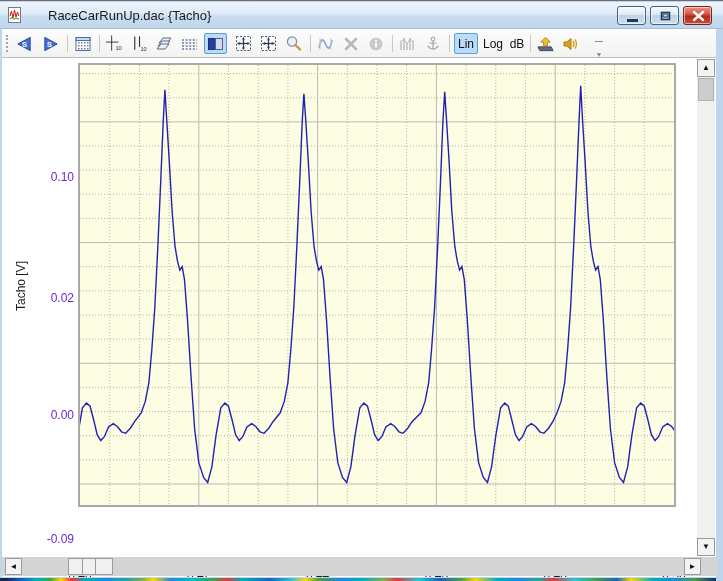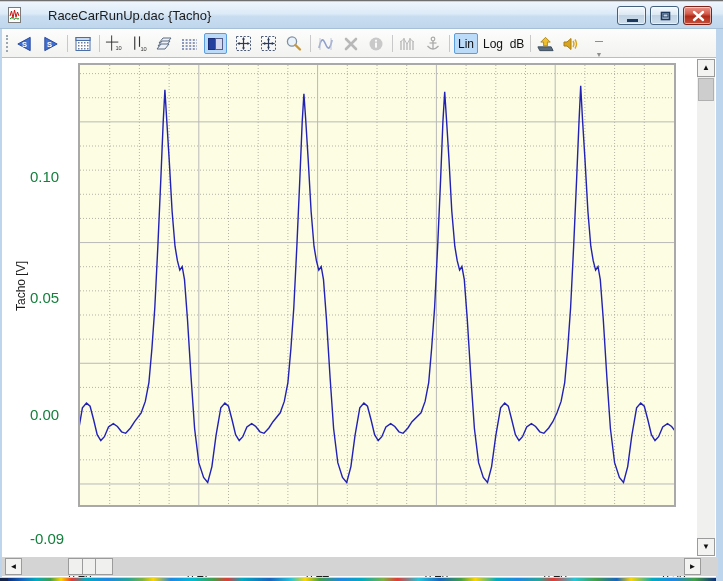--- a/index.html
+++ b/index.html
@@ -56,21 +56,21 @@
   #client {
     position:absolute; left:2px; top:57px; width:714px; height:519px; background:#ffffff;
   }
   #plot-frame {
     position:absolute; left:76px; top:5px; width:598px; height:444px;
     border:2px solid #a9a9a9; background:#fdfde3;
   }
   #plot-svg { display:block; }
   .ylab {
     position:absolute; left:28px; width:44px; height:14px; line-height:14px;
-    font-size:15px; color:#15803d;
+    text-align:right; font-size:12px; color:#6d28d9;
   }
   .xlab {
     position:absolute; width:44px; height:14px; line-height:14px;
     text-align:center; font-size:12px; color:#1c1c1c;
   }
   #y-axis-title {
     position:absolute; left:-90px; top:220px; width:220px; height:16px;
     text-align:center; font-size:12px; color:#1c1c1c;
     transform:rotate(-90deg);
   }
@@ -363,21 +363,21 @@
           <line x1="475.1999999999999" y1="0" x2="475.1999999999999" y2="440" stroke="#b9b9b9" stroke-width="1"></line>
           <line x1="0" y1="56.87386843693422" x2="594" y2="56.87386843693422" stroke="#b9b9b9" stroke-width="1"></line>
           <line x1="0" y1="177.57392878696442" x2="594" y2="177.57392878696442" stroke="#b9b9b9" stroke-width="1"></line>
           <line x1="0" y1="298.2739891369946" x2="594" y2="298.2739891369946" stroke="#b9b9b9" stroke-width="1"></line>
           <line x1="0" y1="418.97404948702473" x2="594" y2="418.97404948702473" stroke="#b9b9b9" stroke-width="1"></line>
           <polyline points="-14.9,412.5 -10.7,417.5 -6.5,401.6 -2.4,370.7 2.4,342.9 6.5,338.1 10.1,341.2 13.7,355.0 17.2,369.7 20.8,375.5 24.4,371.7 28.5,362.0 33.3,358.6 37.4,361.5 41.6,366.8 45.7,368.3 50.5,363.0 54.6,356.7 61.2,347.8 65.3,336.4 68.9,317.6 71.9,283.8 74.8,242.8 77.8,182.4 80.8,114.8 83.2,56.9 84.9,24.8 86.7,54.5 89.1,93.1 92.1,146.2 95.0,181.2 97.4,195.7 99.8,205.1 102.2,201.5 104.5,214.7 107.5,254.8 111.1,312.8 114.6,363.5 118.8,397.7 123.6,412.5 127.7,417.5 131.9,401.6 136.0,370.7 140.8,342.9 144.9,338.1 148.5,341.2 152.1,355.0 155.6,369.7 159.2,375.5 162.8,371.7 166.9,362.0 171.7,358.6 175.8,361.5 180.0,366.8 184.1,368.3 188.9,363.0 193.0,356.7 200.2,347.8 204.3,336.4 207.9,317.6 210.9,283.8 213.8,242.8 216.8,182.4 219.8,114.8 222.2,56.9 223.9,28.9 225.7,54.5 228.1,93.1 231.1,146.2 234.0,181.2 236.4,195.7 238.8,205.1 241.2,201.5 243.5,214.7 246.5,254.8 250.1,312.8 253.6,363.5 257.8,397.7 262.5,412.5 266.7,417.5 270.9,401.6 275.0,370.7 279.8,342.9 283.9,338.1 287.5,341.2 291.1,355.0 294.6,369.7 298.2,375.5 301.8,371.7 305.9,362.0 310.7,358.6 314.8,361.5 319.0,366.8 323.1,368.3 327.9,363.0 332.0,356.7 341.0,347.8 345.1,336.4 348.7,317.6 351.6,283.8 354.6,242.8 357.6,182.4 360.6,114.8 362.9,56.9 364.7,26.9 366.5,54.5 368.9,93.1 371.8,146.2 374.8,181.2 377.2,195.7 379.6,205.1 381.9,201.5 384.3,214.7 387.3,254.8 390.9,312.8 394.4,363.5 398.6,397.7 403.3,412.5 407.5,417.5 411.6,401.6 415.8,370.7 420.6,342.9 424.7,338.1 428.3,341.2 431.8,355.0 435.4,369.7 439.0,375.5 442.5,371.7 446.7,362.0 451.4,358.6 455.6,361.5 459.8,366.8 463.9,368.3 468.7,363.0 472.8,356.7 477.0,347.8 481.1,336.4 484.7,317.6 487.7,283.8 490.6,242.8 493.6,182.4 496.6,114.8 499.0,56.9 500.7,20.7 502.5,54.5 504.9,93.1 507.9,146.2 510.8,181.2 513.2,195.7 515.6,205.1 518.0,201.5 520.3,214.7 523.3,254.8 526.9,312.8 530.4,363.5 534.6,397.7 539.4,412.5 543.5,417.5 547.7,401.6 551.8,370.7 556.6,342.9 560.7,338.1 564.3,341.2 567.9,355.0 571.4,369.7 575.0,375.5 578.6,371.7 582.7,362.0 587.5,358.6 591.6,361.5 595.8,366.8 599.9,368.3 604.7,363.0 608.9,356.7" fill="none" stroke="#2121b4" stroke-width="1.4"></polyline>
         </svg>
     </div>
     <div id="tick-layer">
         <div class="ylab" style="top: 111.874px;">0.10</div>
-        <div class="ylab" style="top: 232.574px;">0.05</div>
+        <div class="ylab" style="top: 232.574px;">0.02</div>
         <div class="ylab" style="top: 350px;">0.00</div>
         <div class="ylab" style="top: 473.974px;">-0.09</div>
         <div class="xlab" style="left: 56px; top: 510px;">0.40</div>
         <div class="xlab" style="left: 174.8px; top: 510px;">0.42</div>
         <div class="xlab" style="left: 293.6px; top: 510px;">0.44</div>
         <div class="xlab" style="left: 412.4px; top: 510px;">0.46</div>
         <div class="xlab" style="left: 531.2px; top: 510px;">0.48</div>
         <div class="xlab" style="left: 650px; top: 510px;">0.50</div>
       </div>
     <div id="y-axis-title">Tacho [V]</div>

